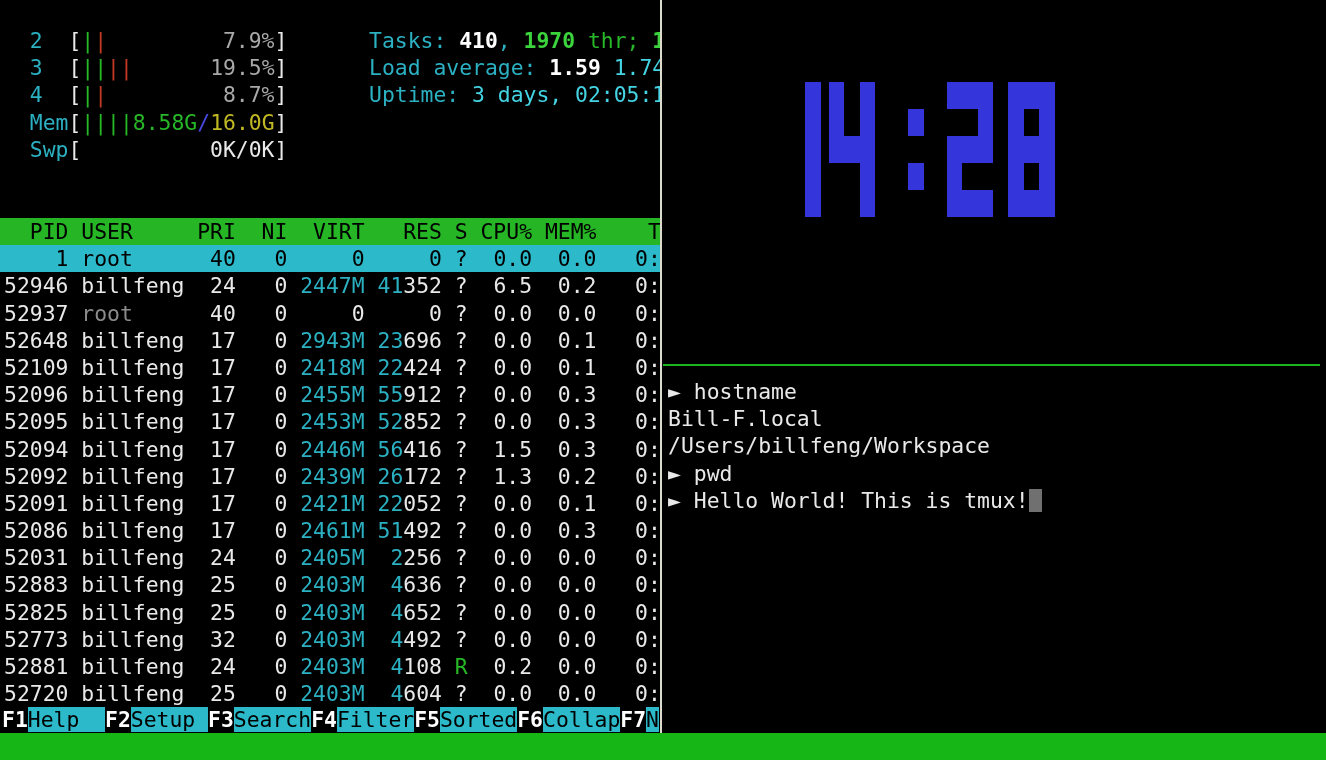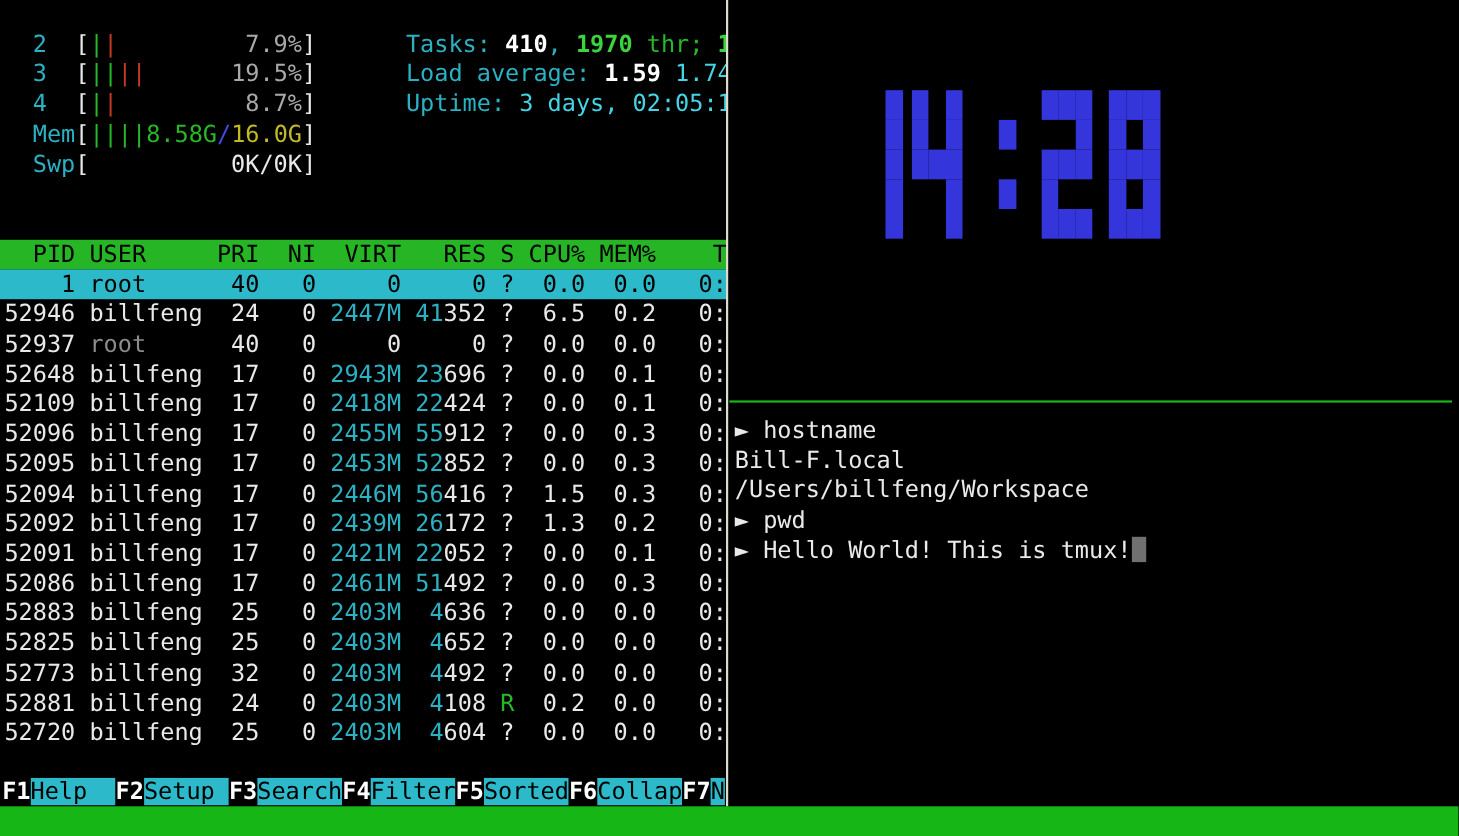--- a/index.html
+++ b/index.html
@@ -86,20 +86,21 @@
         <div class="trow"><span class="c-white">52946 </span><span class="c-white">billfeng </span><span class="c-white"> 24   0 </span><span class="c-cyan">2447M</span><span class="c-white"> </span><span class="c-cyan">41</span><span class="c-white">352 </span><span class="c-white">?</span><span class="c-white">  6.5  0.2   0:</span></div>
         <div class="trow"><span class="c-white">52937 </span><span class="c-dim">root     </span><span class="c-white"> 40   0 </span><span class="c-white">    0</span><span class="c-white">     </span><span class="c-cyan"></span><span class="c-white">0 </span><span class="c-white">?</span><span class="c-white">  0.0  0.0   0:</span></div>
         <div class="trow"><span class="c-white">52648 </span><span class="c-white">billfeng </span><span class="c-white"> 17   0 </span><span class="c-cyan">2943M</span><span class="c-white"> </span><span class="c-cyan">23</span><span class="c-white">696 </span><span class="c-white">?</span><span class="c-white">  0.0  0.1   0:</span></div>
         <div class="trow"><span class="c-white">52109 </span><span class="c-white">billfeng </span><span class="c-white"> 17   0 </span><span class="c-cyan">2418M</span><span class="c-white"> </span><span class="c-cyan">22</span><span class="c-white">424 </span><span class="c-white">?</span><span class="c-white">  0.0  0.1   0:</span></div>
         <div class="trow"><span class="c-white">52096 </span><span class="c-white">billfeng </span><span class="c-white"> 17   0 </span><span class="c-cyan">2455M</span><span class="c-white"> </span><span class="c-cyan">55</span><span class="c-white">912 </span><span class="c-white">?</span><span class="c-white">  0.0  0.3   0:</span></div>
         <div class="trow"><span class="c-white">52095 </span><span class="c-white">billfeng </span><span class="c-white"> 17   0 </span><span class="c-cyan">2453M</span><span class="c-white"> </span><span class="c-cyan">52</span><span class="c-white">852 </span><span class="c-white">?</span><span class="c-white">  0.0  0.3   0:</span></div>
         <div class="trow"><span class="c-white">52094 </span><span class="c-white">billfeng </span><span class="c-white"> 17   0 </span><span class="c-cyan">2446M</span><span class="c-white"> </span><span class="c-cyan">56</span><span class="c-white">416 </span><span class="c-white">?</span><span class="c-white">  1.5  0.3   0:</span></div>
         <div class="trow"><span class="c-white">52092 </span><span class="c-white">billfeng </span><span class="c-white"> 17   0 </span><span class="c-cyan">2439M</span><span class="c-white"> </span><span class="c-cyan">26</span><span class="c-white">172 </span><span class="c-white">?</span><span class="c-white">  1.3  0.2   0:</span></div>
         <div class="trow"><span class="c-white">52091 </span><span class="c-white">billfeng </span><span class="c-white"> 17   0 </span><span class="c-cyan">2421M</span><span class="c-white"> </span><span class="c-cyan">22</span><span class="c-white">052 </span><span class="c-white">?</span><span class="c-white">  0.0  0.1   0:</span></div>
         <div class="trow"><span class="c-white">52086 </span><span class="c-white">billfeng </span><span class="c-white"> 17   0 </span><span class="c-cyan">2461M</span><span class="c-white"> </span><span class="c-cyan">51</span><span class="c-white">492 </span><span class="c-white">?</span><span class="c-white">  0.0  0.3   0:</span></div>
+        <div class="trow"><span class="c-white">52031 </span><span class="c-white">billfeng </span><span class="c-white"> 24   0 </span><span class="c-cyan">2405M</span><span class="c-white">  </span><span class="c-cyan">2</span><span class="c-white">256 </span><span class="c-white">?</span><span class="c-white">  0.0  0.0   0:</span></div>
         <div class="trow"><span class="c-white">52883 </span><span class="c-white">billfeng </span><span class="c-white"> 25   0 </span><span class="c-cyan">2403M</span><span class="c-white">  </span><span class="c-cyan">4</span><span class="c-white">636 </span><span class="c-white">?</span><span class="c-white">  0.0  0.0   0:</span></div>
         <div class="trow"><span class="c-white">52825 </span><span class="c-white">billfeng </span><span class="c-white"> 25   0 </span><span class="c-cyan">2403M</span><span class="c-white">  </span><span class="c-cyan">4</span><span class="c-white">652 </span><span class="c-white">?</span><span class="c-white">  0.0  0.0   0:</span></div>
         <div class="trow"><span class="c-white">52773 </span><span class="c-white">billfeng </span><span class="c-white"> 32   0 </span><span class="c-cyan">2403M</span><span class="c-white">  </span><span class="c-cyan">4</span><span class="c-white">492 </span><span class="c-white">?</span><span class="c-white">  0.0  0.0   0:</span></div>
         <div class="trow"><span class="c-white">52881 </span><span class="c-white">billfeng </span><span class="c-white"> 24   0 </span><span class="c-cyan">2403M</span><span class="c-white">  </span><span class="c-cyan">4</span><span class="c-white">108 </span><span class="c-green">R</span><span class="c-white">  0.2  0.0   0:</span></div>
         <div class="trow"><span class="c-white">52720 </span><span class="c-white">billfeng </span><span class="c-white"> 25   0 </span><span class="c-cyan">2403M</span><span class="c-white">  </span><span class="c-cyan">4</span><span class="c-white">604 </span><span class="c-white">?</span><span class="c-white">  0.0  0.0   0:</span></div>
       </div>
     <div id="fkeys"><span><span class="fk-key">F1</span><span class="fk-label">Help  </span></span><span><span class="fk-key">F2</span><span class="fk-label">Setup </span></span><span><span class="fk-key">F3</span><span class="fk-label">Search</span></span><span><span class="fk-key">F4</span><span class="fk-label">Filter</span></span><span><span class="fk-key">F5</span><span class="fk-label">Sorted</span></span><span><span class="fk-key">F6</span><span class="fk-label">Collap</span></span><span><span class="fk-key">F7</span><span class="fk-label">N</span></span></div>
   </div>
 
   <div id="vborder"></div>

